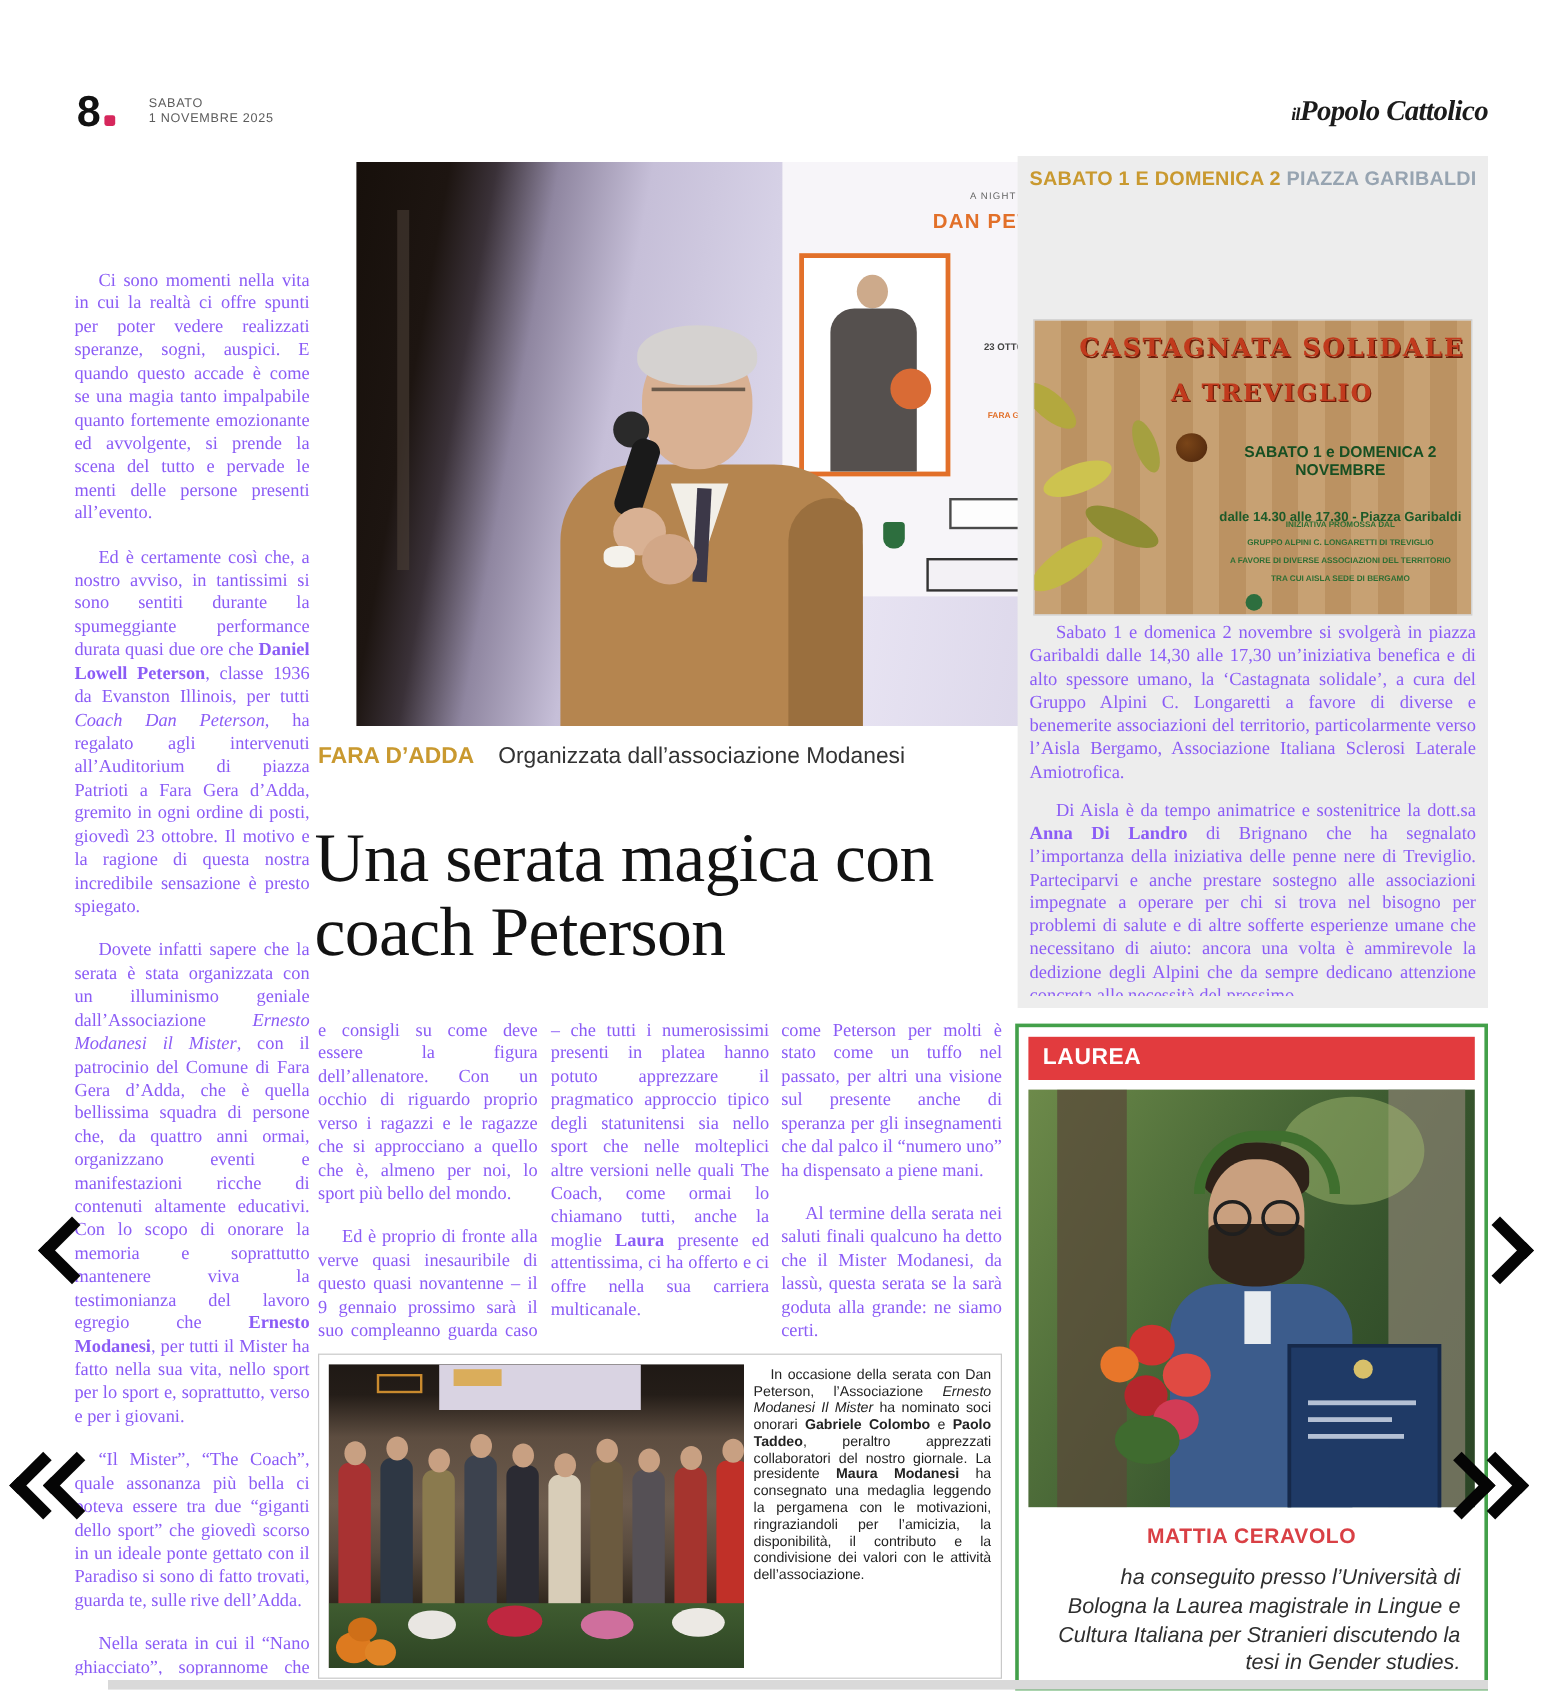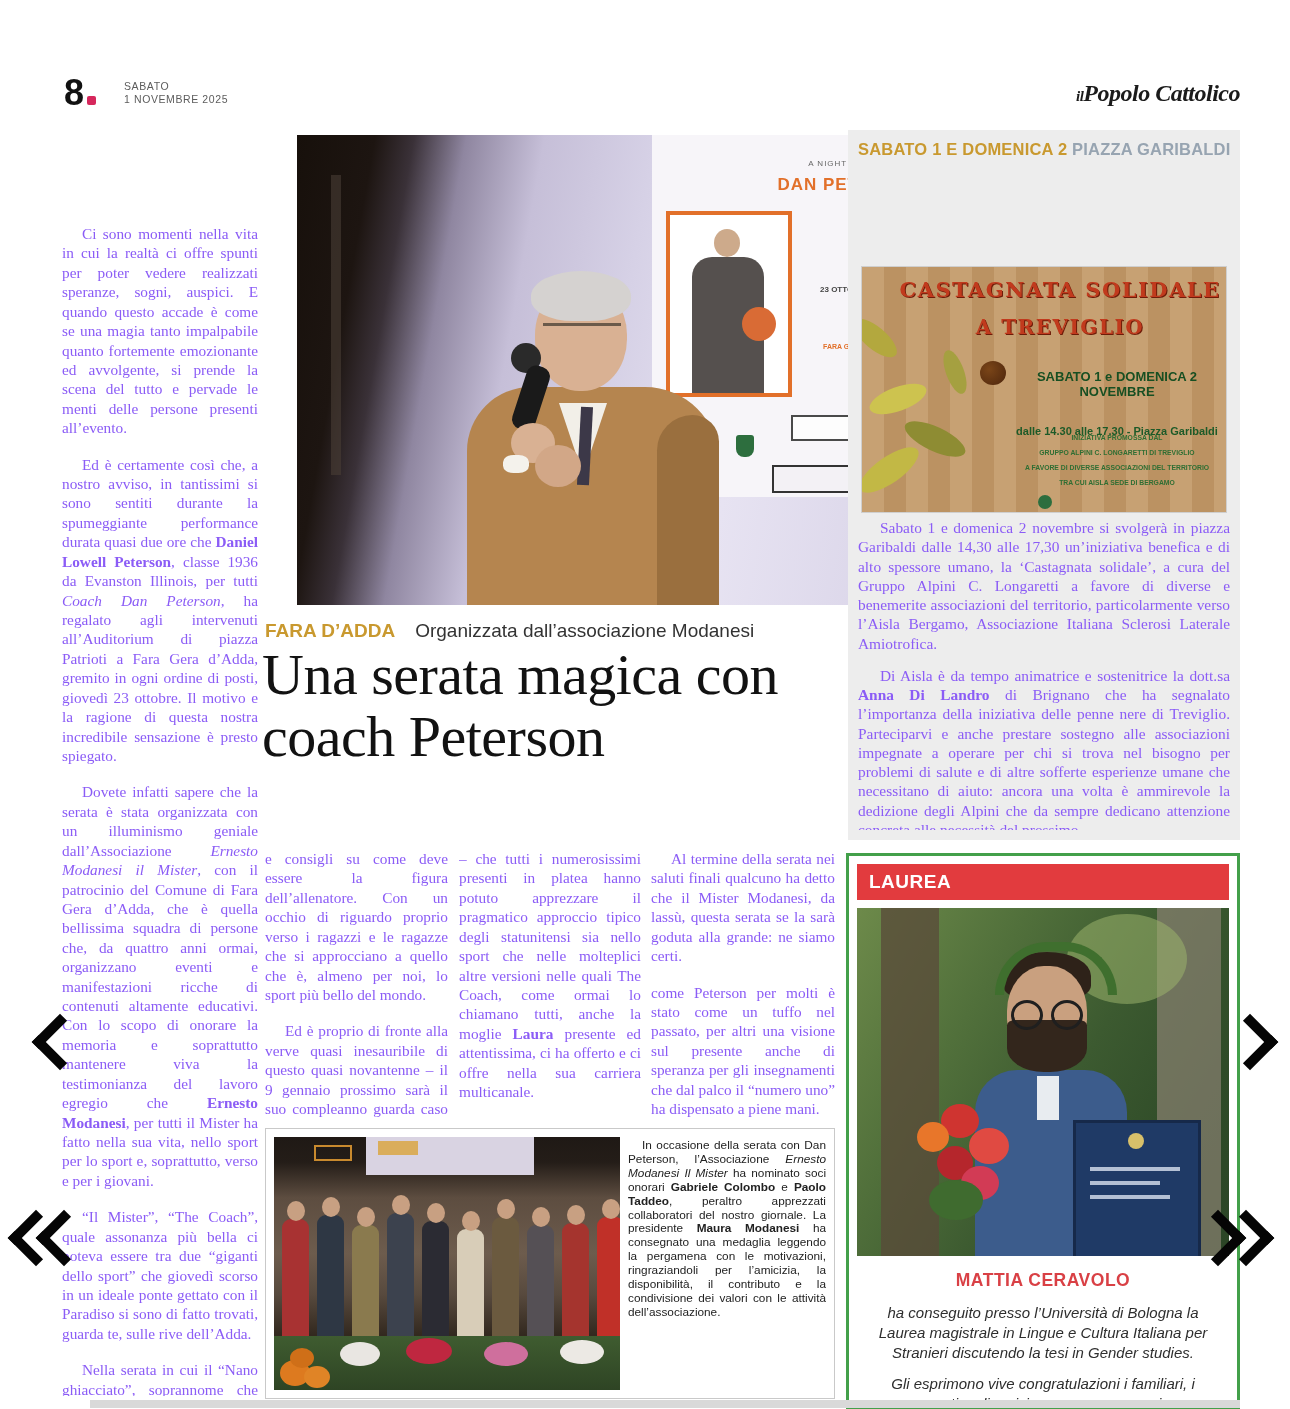--- a/index.html
+++ b/index.html
@@ -46,21 +46,21 @@
   .pm-michead{left:214px;top:208px;width:30px;height:30px;border-radius:50%;background:#2a2a2a;}
   .pm-mic{left:222px;top:230px;width:24px;height:66px;background:#1a1a1a;border-radius:10px;transform:rotate(18deg);}
   .pm-hand1{left:214px;top:288px;width:44px;height:40px;border-radius:50%;background:#d9b193;}
   .pm-hand2{left:238px;top:310px;width:46px;height:42px;border-radius:50%;background:#d2a787;}
   .pm-cuff{left:206px;top:320px;width:26px;height:18px;border-radius:40%;background:#f4f2ec;}
 
   
   .kicker{left:265px;top:620px;width:570px;font-size:19px;}
   .kicker .hi{font-weight:bold;}
   .kicker .rest{color:#333;font-weight:500;margin-left:20px;}
-  .headline{left:262px;top:644px;width:578px;font-size:58px;line-height:1.07;color:#121212;font-weight:500;letter-spacing:-.5px;}
+  .headline{left:262px;top:684px;width:578px;font-size:58px;line-height:1.07;color:#121212;font-weight:500;letter-spacing:-.5px;}
 
   
   .col{top:849px;height:268px;overflow:hidden;}
   .col1{left:265px;width:183px;} .col2{left:459px;width:182px;} .col3{left:651px;width:184px;}
 
   
   .bottombox{left:265px;top:1128px;width:570px;height:271px;border:1px solid #c9c9c9;background:#fff;box-sizing:border-box;}
   .photo-group{left:8px;top:8px;width:346px;height:253px;overflow:hidden;
     background:linear-gradient(#1f1915 0%,#241d18 10%,#5d4d40 24%,#6d5c4d 46%,#584a3e 62%,#33291f 78%,#262019 100%);}
   .pg-screen{left:92px;top:0;width:168px;height:38px;background:#d9d3e2;}
@@ -109,21 +109,21 @@
   .pl-head{left:150px;top:58px;width:80px;height:98px;background:#c9a07f;border-radius:46%;}
   .pl-beard{left:150px;top:112px;width:80px;height:52px;background:#33261c;border-radius:10% 10% 46% 46%;}
   .pl-gl1{left:154px;top:92px;width:26px;height:24px;border:3px solid #1f1f1f;border-radius:50%;}
   .pl-gl2{left:194px;top:92px;width:26px;height:24px;border:3px solid #1f1f1f;border-radius:50%;}
   .pl-suit{left:118px;top:162px;width:152px;height:190px;background:#3c5c8c;border-radius:42px 42px 0 0;}
   .pl-shirt{left:180px;top:168px;width:22px;height:44px;background:#e8ecf0;}
   .pl-folder{left:216px;top:212px;width:122px;height:136px;background:#1f3a66;border:3px solid #16294a;}
   .pl-fl{position:absolute;left:14px;width:90px;height:4px;background:#cfd8e8;opacity:.85;}
   .pl-crest{left:52px;top:10px;width:16px;height:16px;border-radius:50%;background:#d8c06a;}
   .laurea-name{text-align:center;font-weight:bold;font-size:17.5px;letter-spacing:.5px;margin-top:14px;}
-  .laurea-text{font-style:italic;text-align:center;font-size:15px;line-height:1.32;color:#2e2e2e;margin:12px 20px 0 20px;}
+  .laurea-text{font-style:italic;text-align:right;font-size:18px;line-height:1.32;color:#2e2e2e;margin:12px 20px 0 20px;}
 
   
   .navbtn{position:absolute;cursor:pointer;}
   .chev{position:absolute;width:30px;height:30px;border-left:10px solid #050505;border-bottom:10px solid #050505;}
   .chev.l{transform:rotate(45deg);} .chev.r{transform:rotate(-135deg);}
 
   .bottom-rule{left:90px;top:1400px;width:1150px;height:8px;background:#d9d9d9;}
 </style>
 </head>
 <body>
@@ -186,22 +186,22 @@
 
   <div class="abs col col1 serifbody">
     <p class="para" style="text-indent:0"><span>e consigli su come deve essere la figura dell’allenatore. Con un occhio di riguardo proprio verso i ragazzi e le ragazze che si approcciano a quello che è, almeno per noi, lo sport più bello del mondo.</span></p>
     <p class="para"><span>Ed è proprio di fronte alla verve quasi inesauribile di questo quasi novantenne – il 9 gennaio prossimo sarà il suo compleanno guarda caso stessa data di fondazione dell’Olimpia Milano</span></p>
   </div>
   <div class="abs col col2 serifbody">
     <p class="para" style="text-indent:0"><span>– che tutti i numerosissimi presenti in platea hanno potuto apprezzare il pragmatico approccio tipico degli statunitensi sia nello sport che nelle molteplici altre versioni nelle quali The Coach, come ormai lo chiamano tutti, anche la moglie </span><span style="font-weight: bold;">Laura</span><span> presente ed attentissima, ci ha offerto e ci offre nella sua carriera multicanale.</span></p>
 
   </div>
   <div class="abs col col3 serifbody">
+    <p class="para" style="text-indent:0"><span>come Peterson per molti è stato come un tuffo nel passato, per altri una visione sul presente anche di speranza per gli insegnamenti che dal palco il “numero uno” ha dispensato a piene mani.</span></p>
     <p class="para"><span>Al termine della serata nei saluti finali qualcuno ha detto che il Mister Modanesi, da lassù, questa serata se la sarà goduta alla grande: ne siamo certi.</span></p>
-    <p class="para" style="text-indent:0"><span>come Peterson per molti è stato come un tuffo nel passato, per altri una visione sul presente anche di speranza per gli insegnamenti che dal palco il “numero uno” ha dispensato a piene mani.</span></p>
   </div>
 
   <div class="abs bottombox">
     <div class="abs photo-group">
       <div class="abs pg-screen"></div>
       <div class="abs pg-mark1"></div>
       <div class="abs pg-mark2"></div>
       <div class="abs pg-people">
         <i class="person" style="--c:#a83232;background:#a83232;height:118px"></i>
         <i class="person" style="background:#2e3744;height:122px"></i>

